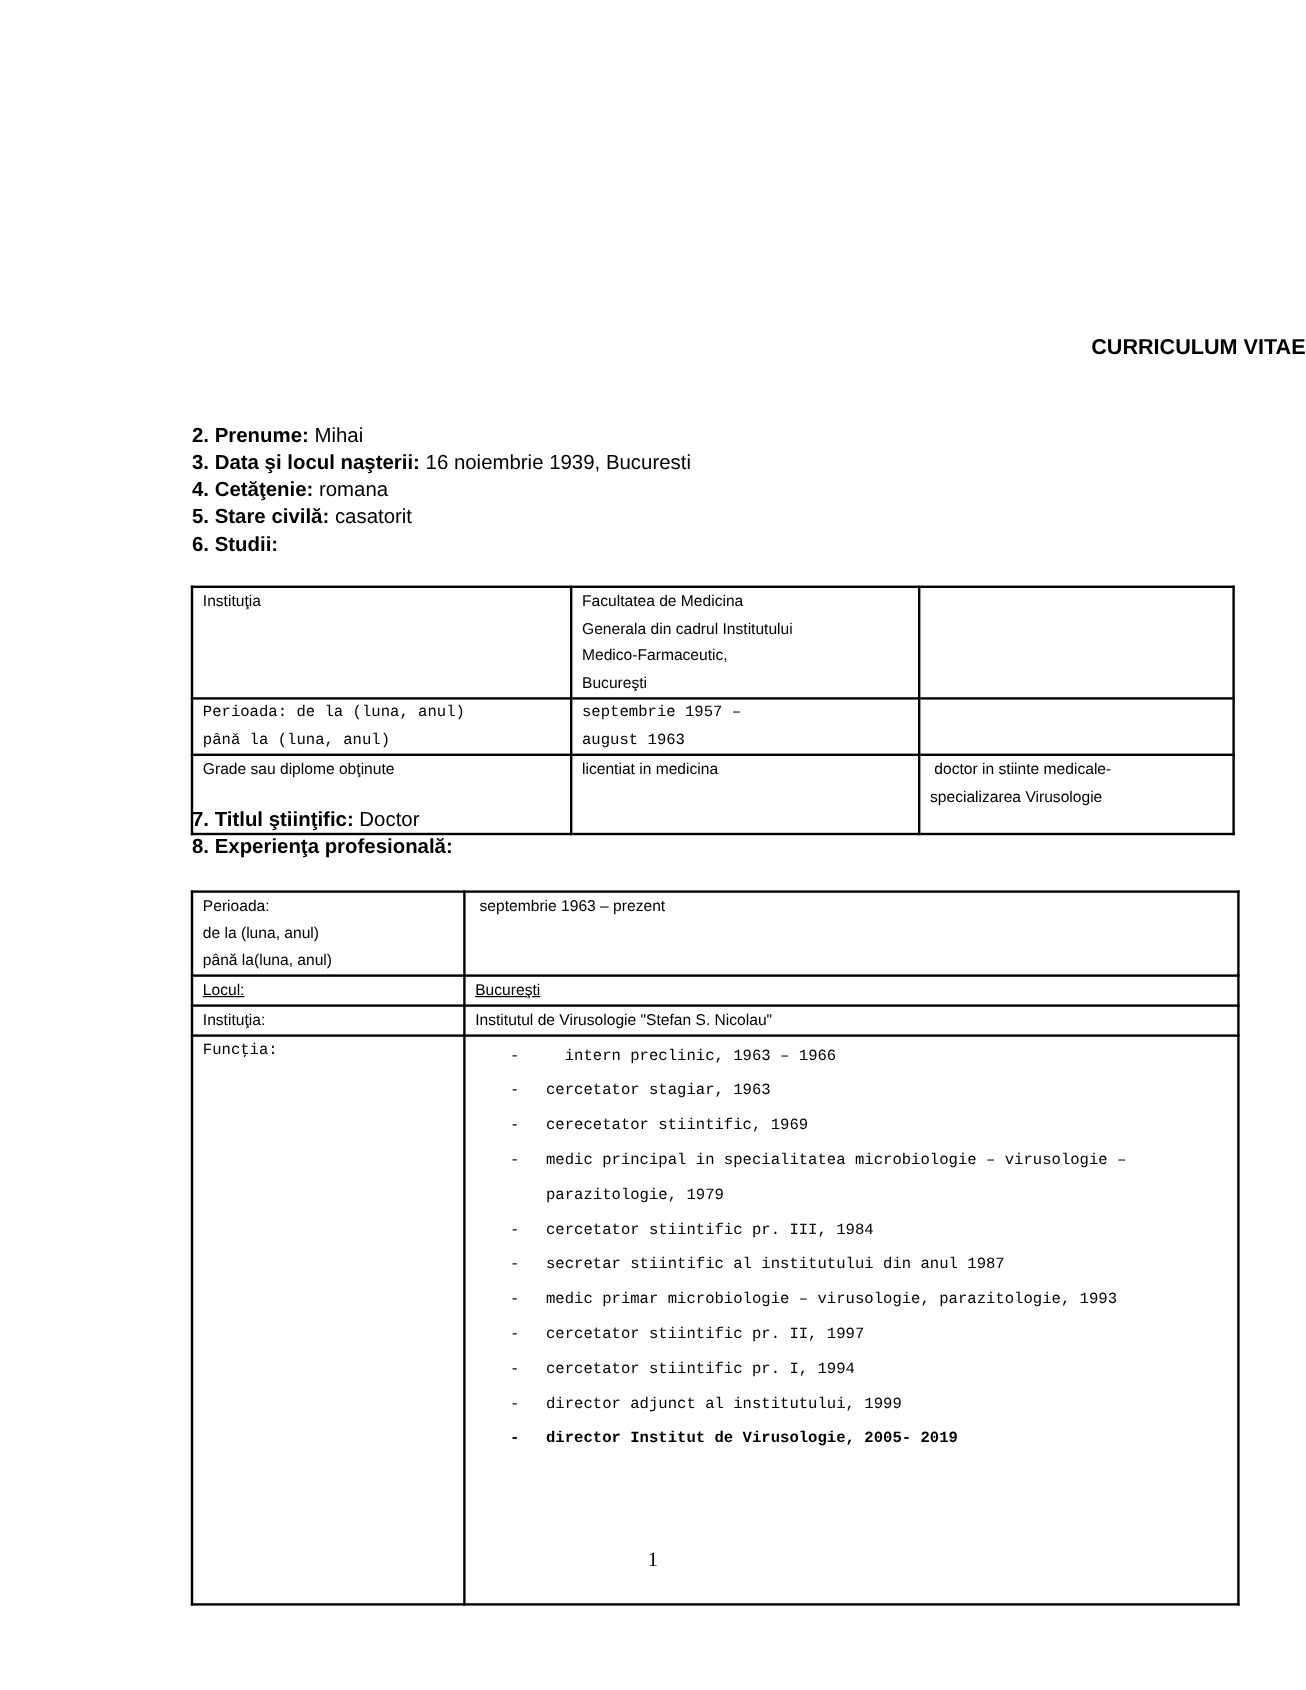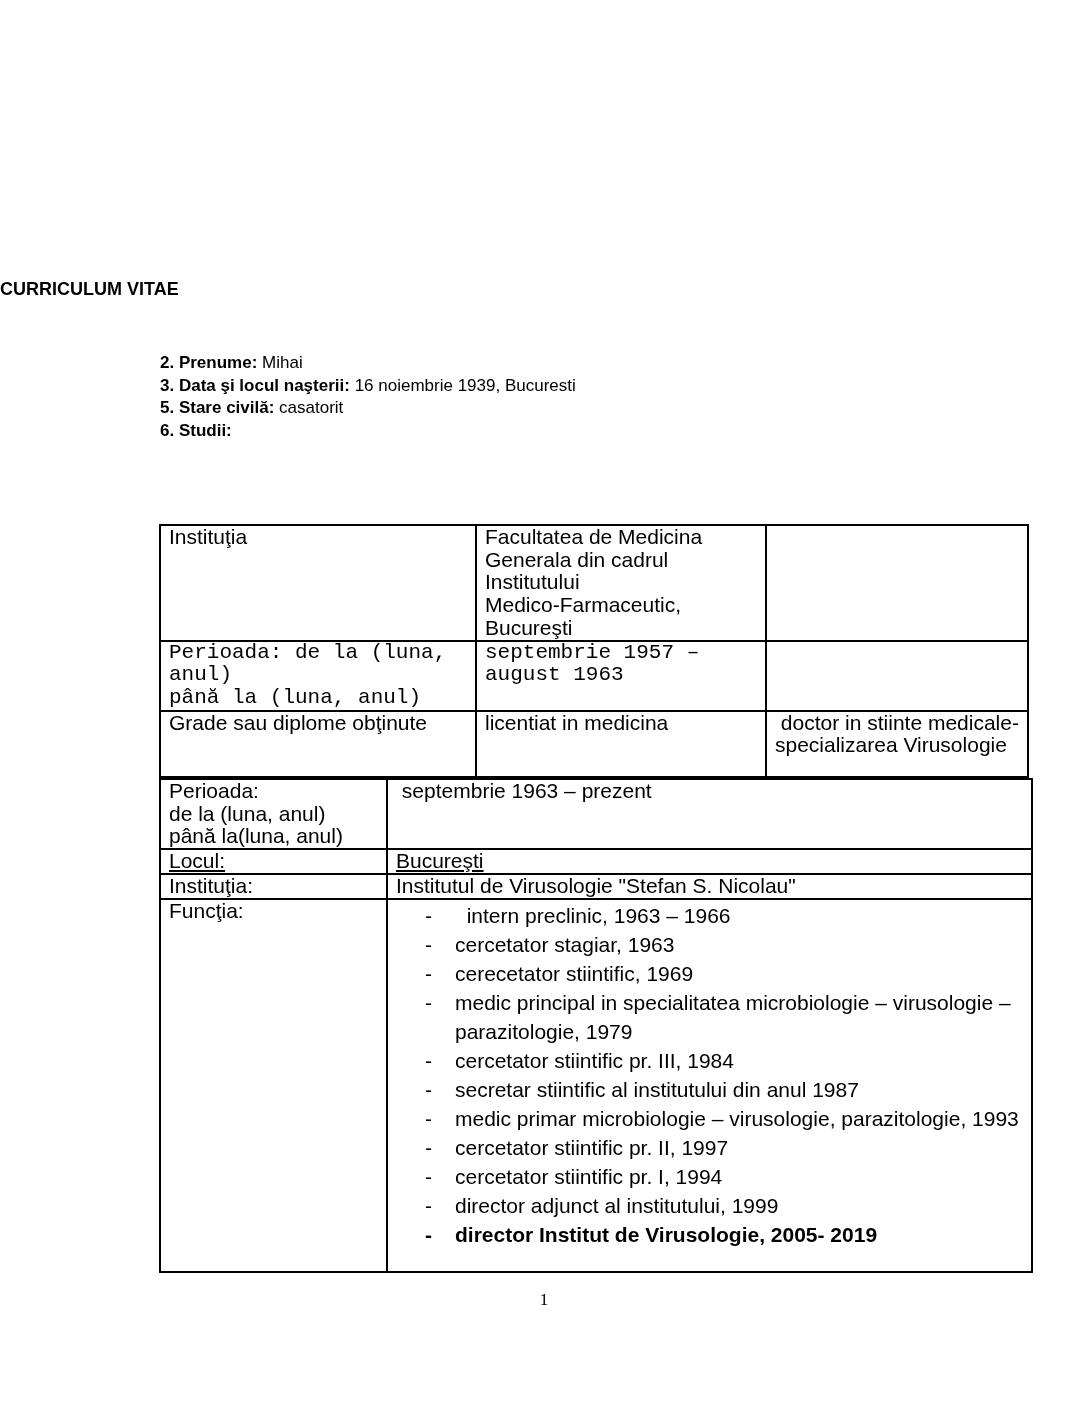--- a/index.html
+++ b/index.html
@@ -13,21 +13,21 @@
     font-size: 17px;
     color: #000000;
     overflow: hidden;
   }
   .b { font-weight: bold; }
   .doc-title {
     position: absolute;
     top: 277px;
     left: 0;
     width: 100%;
-    text-align: left;
+    text-align: right;
     font-weight: bold;
     font-size: 18px;
     line-height: 24px;
     white-space: pre-wrap;
   }
   .personal {
     position: absolute;
     left: 160px;
     top: 352px;
   }
@@ -37,39 +37,38 @@
   }
   .sec78 {
     position: absolute;
     left: 160px;
     top: 672px;
   }
   table {
     position: absolute;
     border-collapse: collapse;
     table-layout: fixed;
-    font-size: 21px;
-    margin-top: 36px;
+    font-size: 13px;
   }
   td {
     border: 2px solid #000000;
     vertical-align: top;
     padding: 0 8px;
     line-height: 22.7px;
   }
   .cell-text { white-space: pre-wrap; display: block; }
   .t1 { left: 159px; top: 488px; width: 868px; }
   .t1 .r1 td { height: 92px; }
   .t1 .r2 td { height: 43px; font-family: Liberation Mono, monospace; }
   .t1 .r3 td { height: 66px; }
   .t2 { left: 159px; top: 742px; width: 872px; }
   .t2 .r1 td { height: 67px; }
   .t2 .r2 td { height: 23px; text-decoration: underline; }
   .t2 .r3 td { height: 24px; }
-  .t2 .r4 td { height: 373px; }
+  .t2 .r4 td { height: 474px; font-family: Liberation Mono, monospace; }
   .fn-list { padding-top: 1px; }
   .fn-item {
     display: flex;
     line-height: 29px;
   }
   .fn-item.bold { font-weight: bold; }
   .fn-dash {
     flex: none;
     margin-left: 29px;
     width: 30px;
@@ -91,20 +90,21 @@
 </head>
 <body>
 
 <div class="page">
 
   <div class="doc-title">CURRICULUM VITAE</div>
 
   <div class="personal">
     <div class="pline"><span class="b">2. Prenume:</span><span> Mihai</span></div>
     <div class="pline"><span class="b">3. Data şi locul naşterii:</span><span> 16 noiembrie 1939, Bucuresti</span></div>
+    <div class="pline"><span class="b">4. Cetăţenie:</span><span> romana</span></div>
     <div class="pline"><span class="b">5. Stare civilă:</span><span> casatorit</span></div>
     <div class="pline"><span class="b">6. Studii:</span><span></span></div>
   </div>
 
   <table class="t1">
     <colgroup>
         <col style="width:316px">
         <col style="width:290px">
         <col style="width:262px">
       </colgroup>
@@ -144,20 +144,24 @@
             <span class="cell-text">licentiat in medicina</span>
           </td>
       <td>
             <span class="cell-text"> doctor in stiinte medicale-
 specializarea Virusologie</span>
           </td>
     </tr>
   </tbody>
     </table>
 
+  <div class="sec78">
+    <div class="pline"><span class="b">7. Titlul ştiinţific:</span><span> Doctor</span></div>
+    <div class="pline"><span class="b">8. Experienţa profesională:</span><span></span></div>
+  </div>
 
   <table class="t2">
     <colgroup>
         <col style="width:227px">
         <col style="width:645px">
       </colgroup>
     <tbody>
         <tr class="r1">
       <td>
             <span class="cell-text">Perioada:

